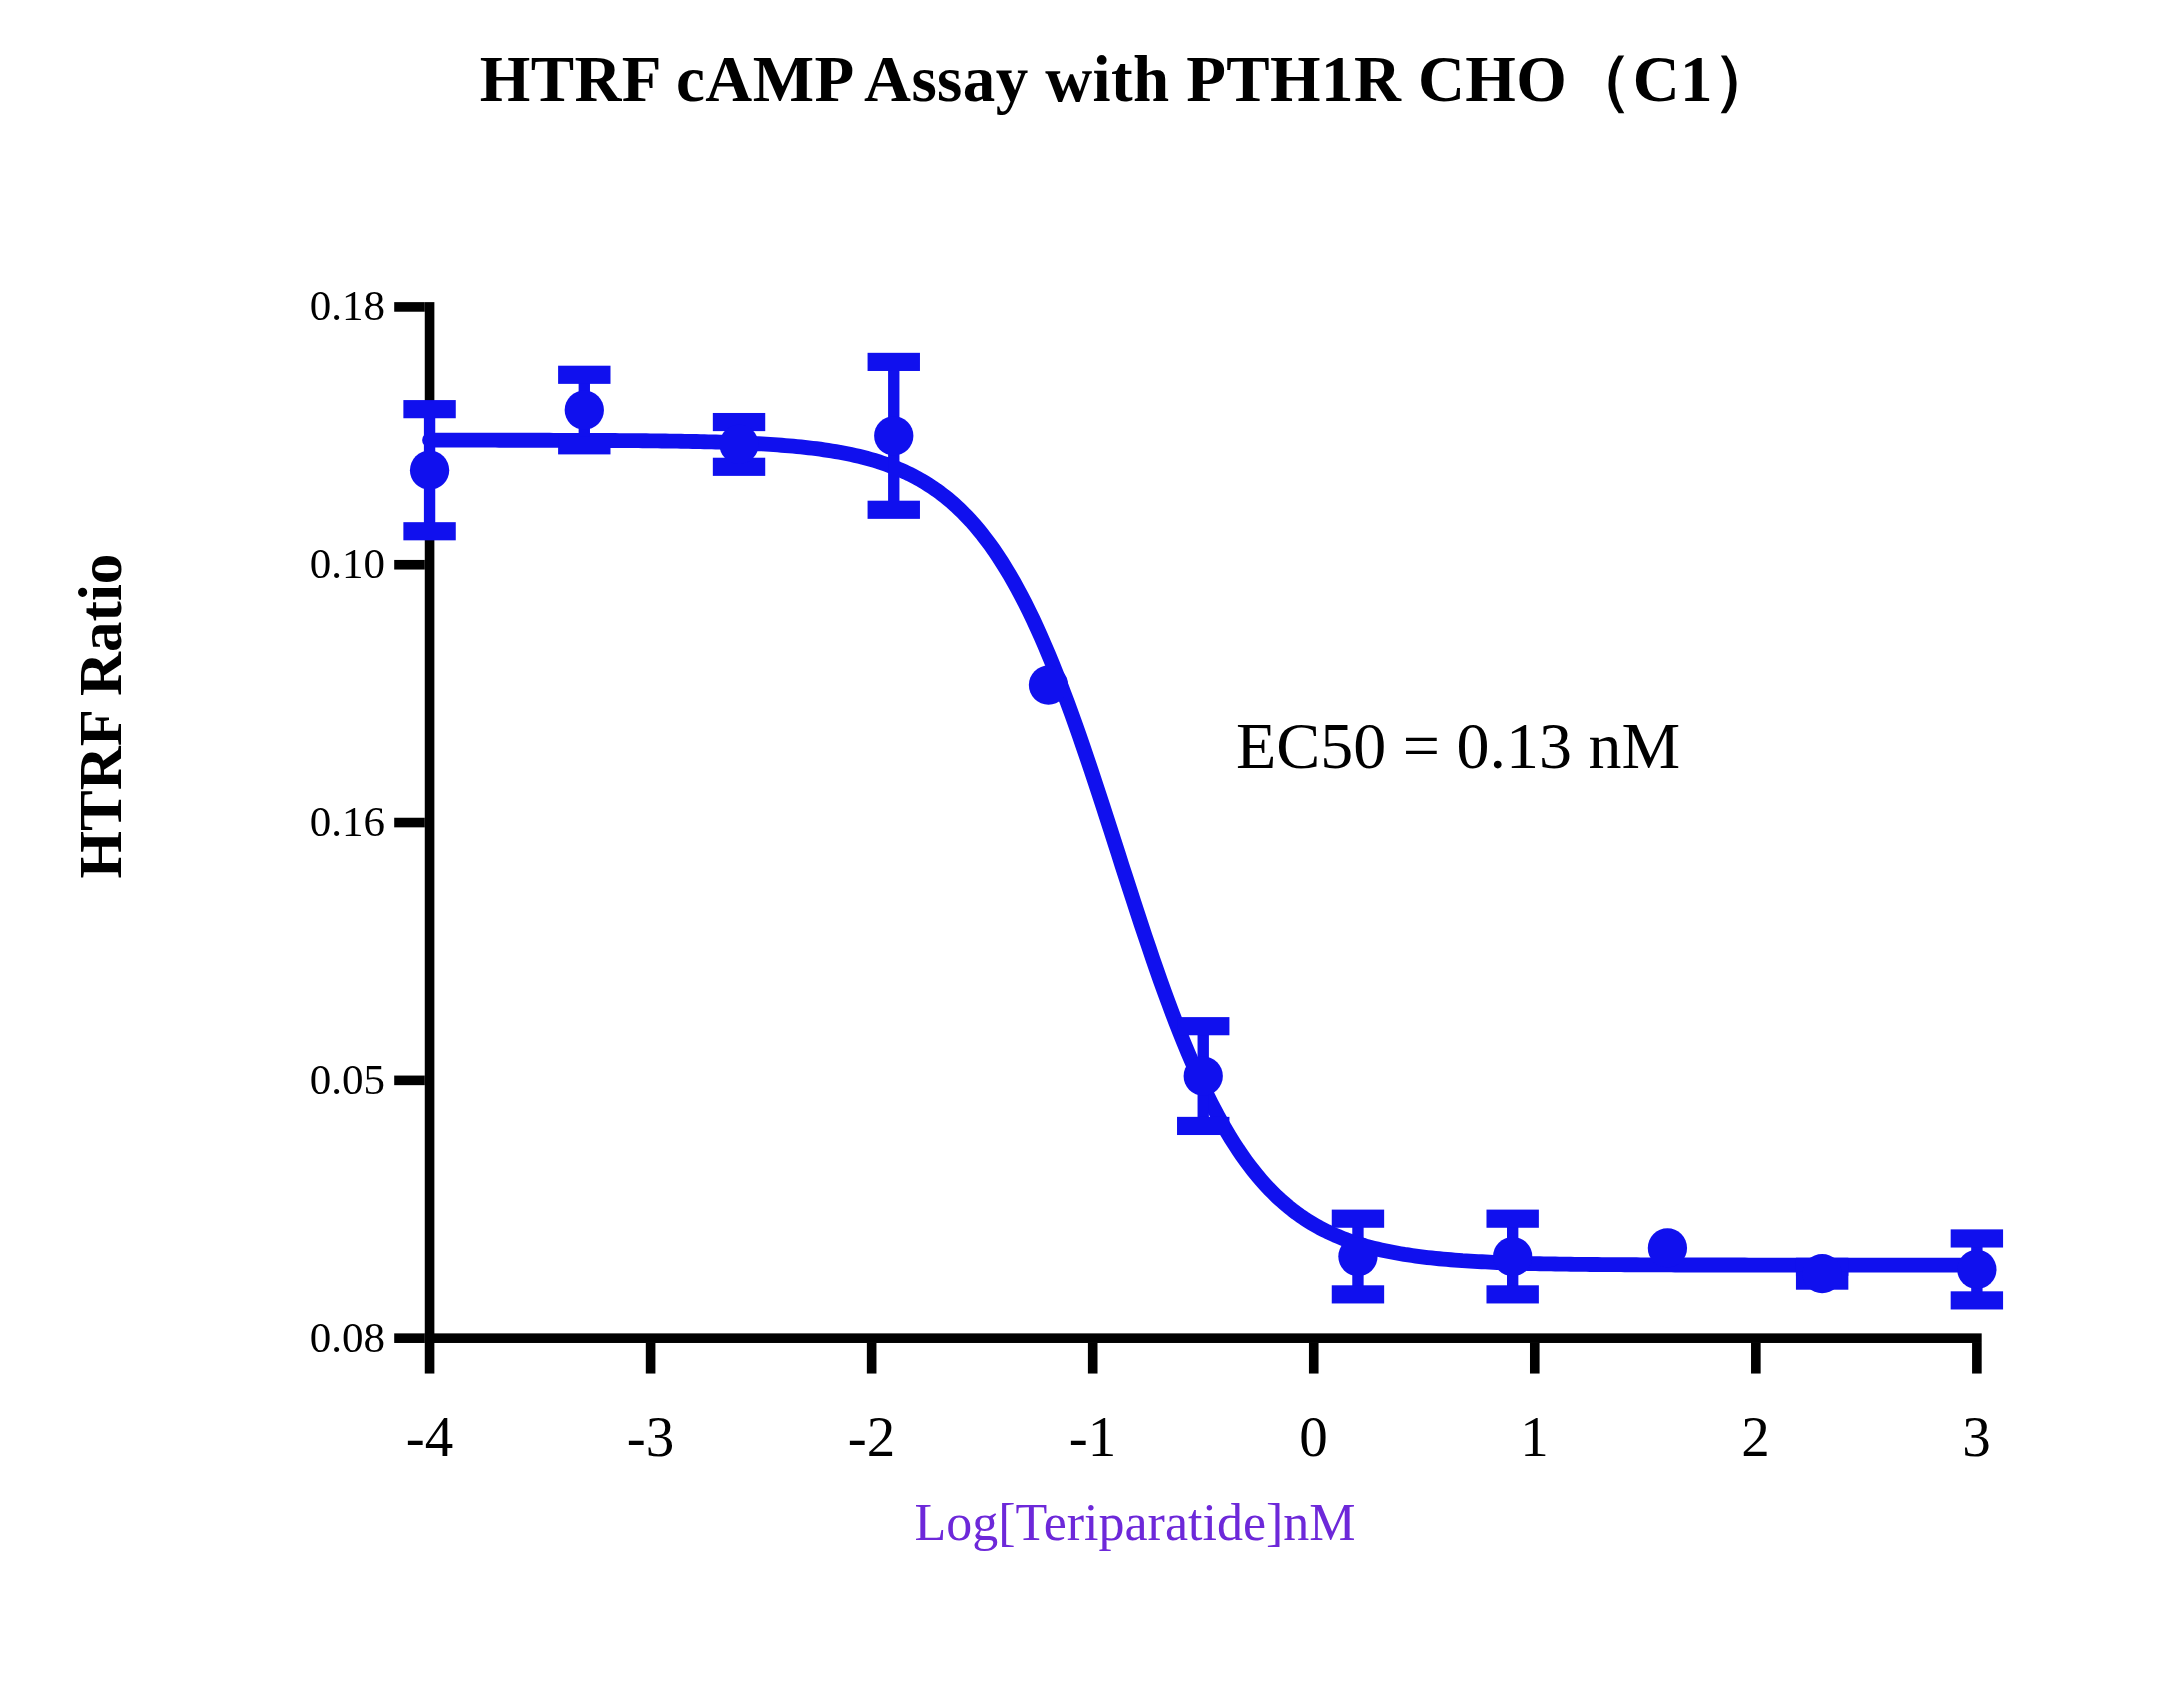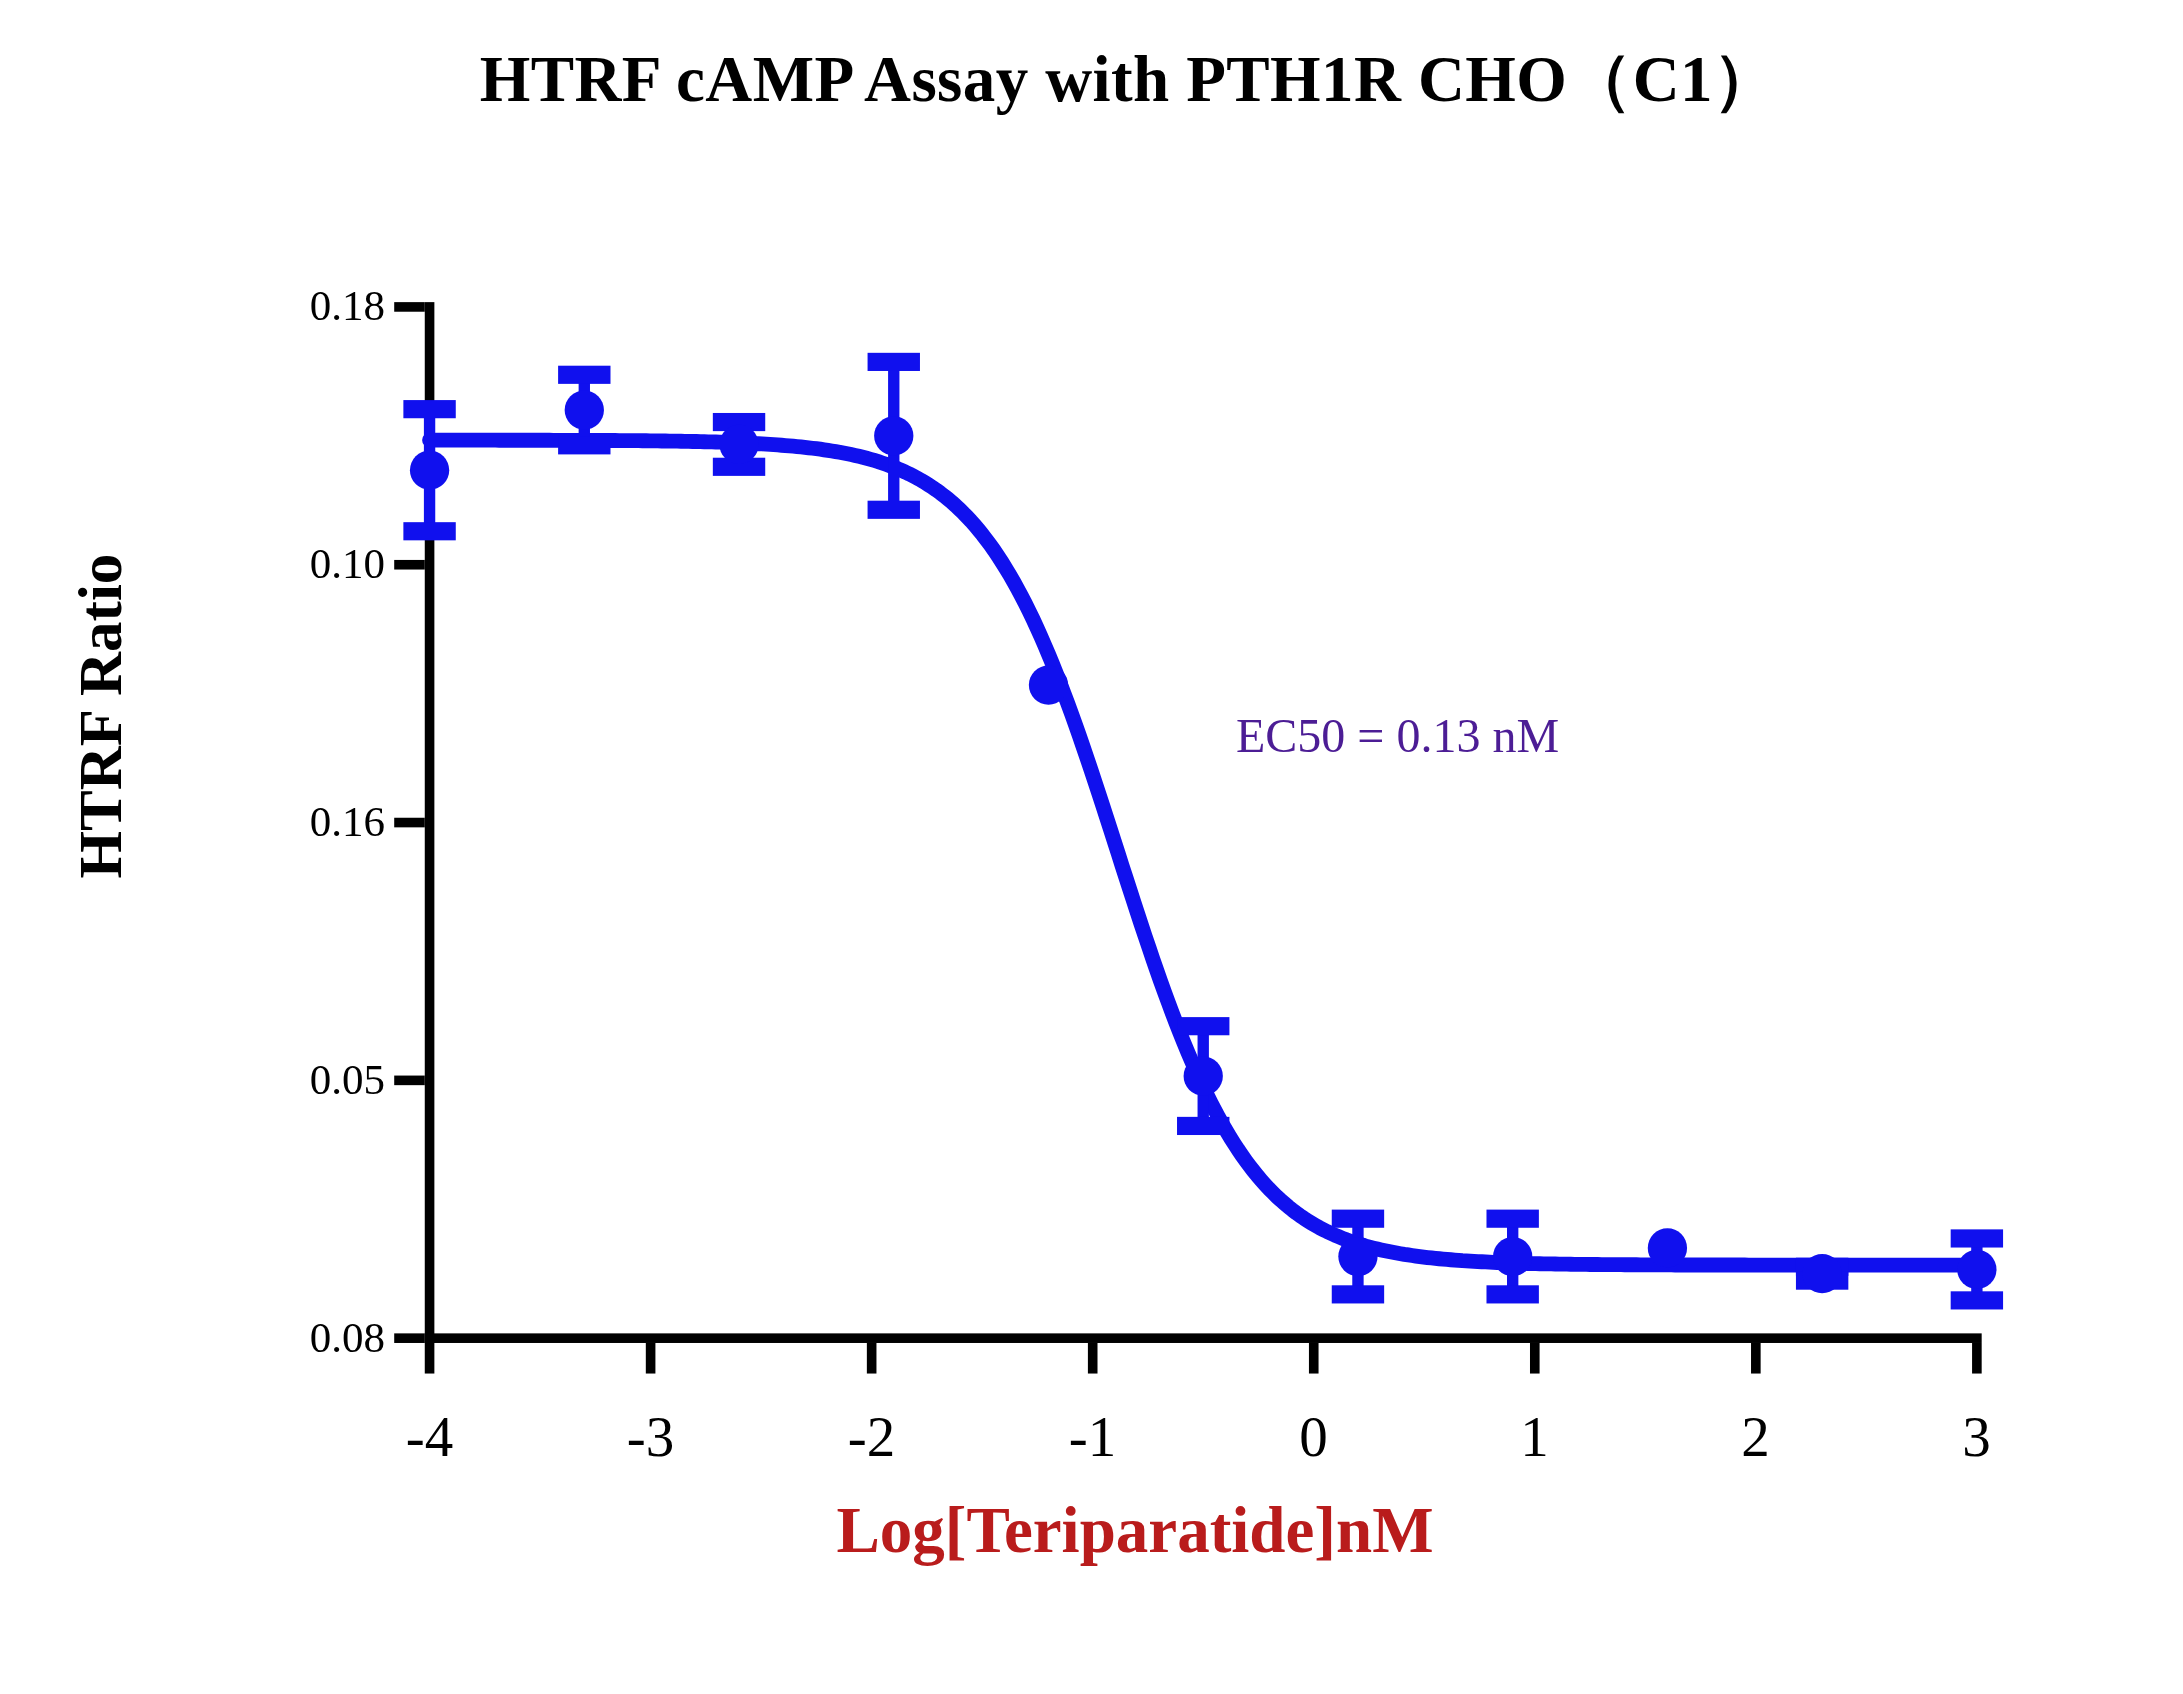--- a/index.html
+++ b/index.html
@@ -15,40 +15,40 @@
   .y-axis-title{
     position:absolute;
     left:-205px;top:681px;width:611px;text-align:center;
     transform:rotate(-90deg);transform-origin:center center;
     font-family:"Liberation Serif",serif;font-weight:bold;
     font-size:61px;color:#000;white-space:nowrap;
   }
 
   .x-axis-title{
     position:absolute;left:218px;top:1493px;width:1834px;text-align:center;
-    font-family:"Liberation Serif",serif;font-weight:bold;
-    font-size:65px;color:#b91c1c;white-space:nowrap;
+    font-family:"Liberation Serif",serif;font-weight:normal;
+    font-size:52px;color:#6d28d9;white-space:nowrap;
   }
 
   .plot-area{position:absolute;left:0;top:0;width:2258px;height:1694px;}
   svg.plot-svg{position:absolute;left:0;top:0;}
 
   .tick-label-y{
     position:absolute;text-align:right;width:227px;
     font-family:"Liberation Serif",serif;font-size:43px;color:#000;
     line-height:57px;white-space:nowrap;
   }
   .tick-label-x{
     position:absolute;text-align:center;width:131px;
     font-family:"Liberation Serif",serif;font-size:57px;color:#000;
     line-height:57px;white-space:nowrap;
   }
   .ec50-annotation{
     position:absolute;left:1175px;top:664px;
-    font-family:"Liberation Serif",serif;font-size:48px;color:#4c1d95;
+    font-family:"Liberation Serif",serif;font-size:66px;color:#000000;
     white-space:nowrap;
   }
 </style>
 </head>
 <body>
 
 <div id="root">
 
   <div class="chart-title">HTRF cAMP Assay with PTH1R CHO（C1）</div>
 

